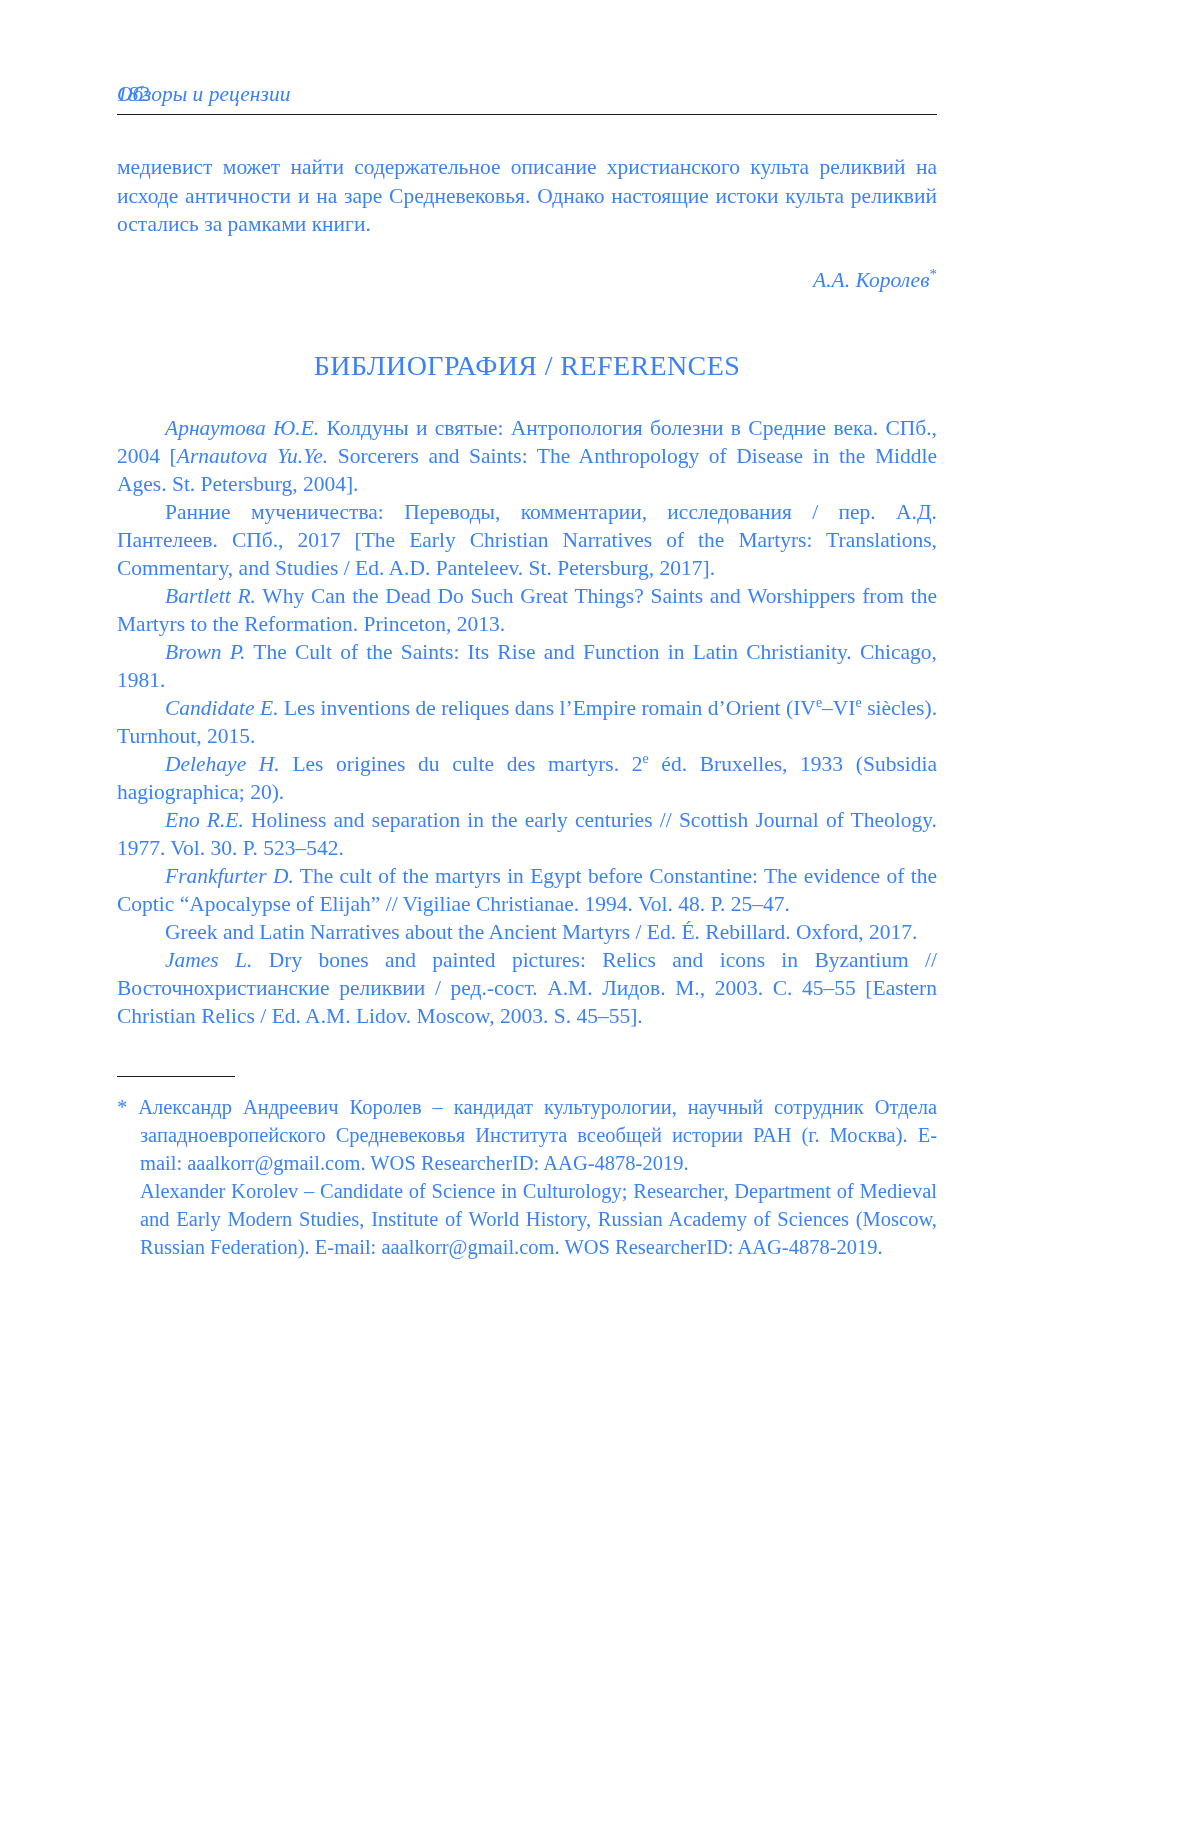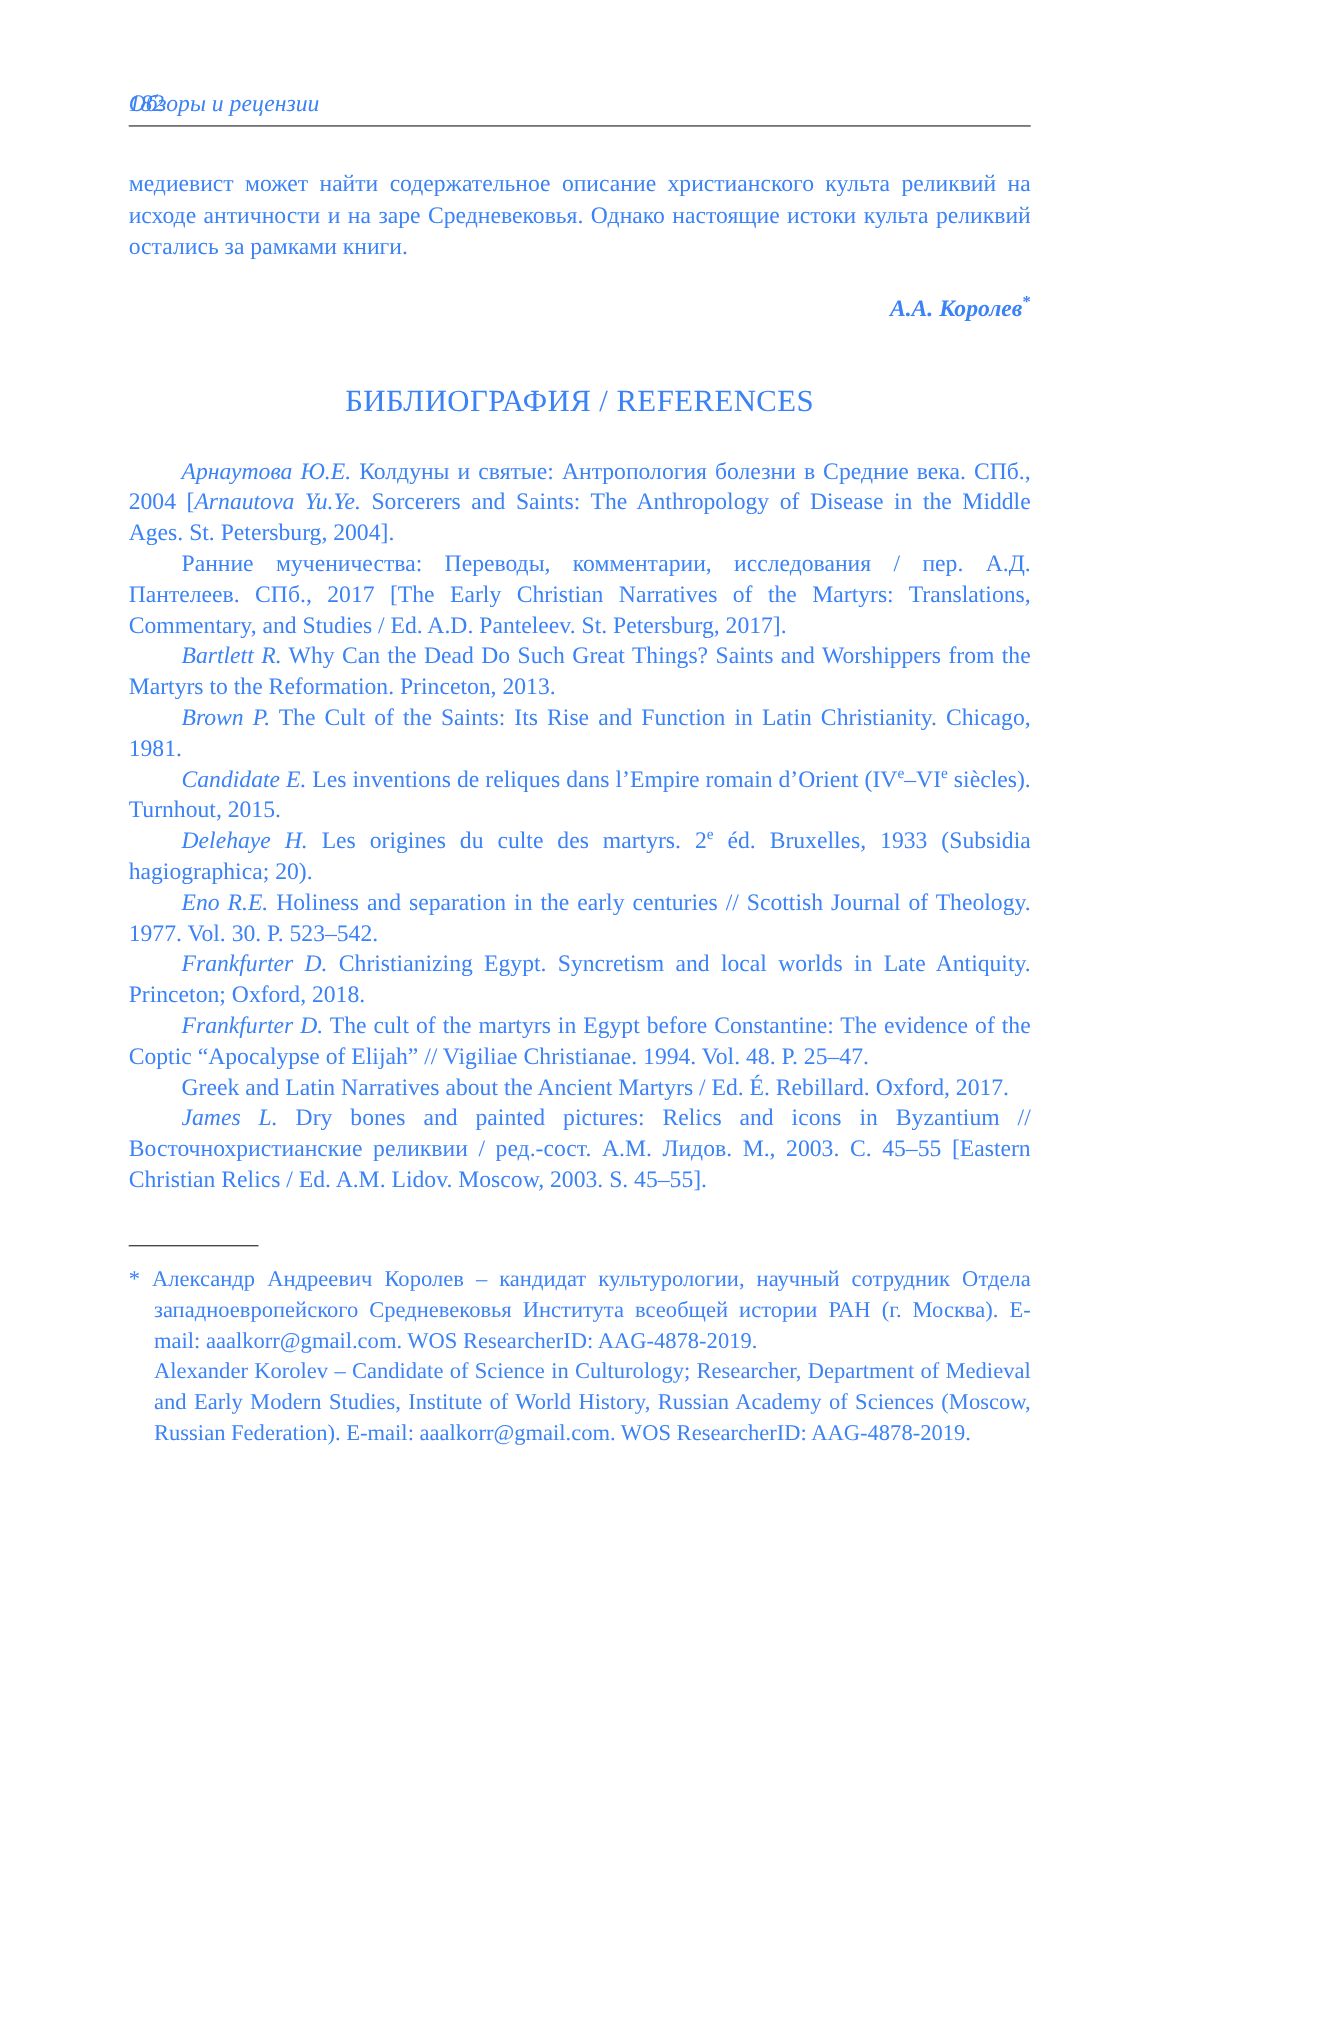--- a/index.html
+++ b/index.html
@@ -45,21 +45,20 @@
     font-size: 21.5px;
     line-height: 28.5px;
     text-align: justify;
   }
   
   .signature {
     margin: 27px 0 0 0;
     font-size: 21.5px;
     line-height: 28px;
     text-align: right;
-    font-weight: bold;
   }
   .signature i { font-style: italic; }
   .signature sup {
     font-size: 0.7em;
     font-style: normal;
   }
   
   .bib-heading {
     margin: 56px 0 32px 0;
     font-size: 28px;
@@ -116,21 +115,20 @@
     <div class="bib-heading">БИБЛИОГРАФИЯ / REFERENCES</div>
 
     <div class="references" id="refs">
         <p><i>Арнаутова Ю.Е.</i> Колдуны и святые: Антропология болезни в Средние века. СПб., 2004 [<i>Arnautova Yu.Ye.</i> Sorcerers and Saints: The Anthropology of Disease in the Middle Ages. St. Petersburg, 2004].</p>
         <p>Ранние мученичества: Переводы, комментарии, исследования / пер. А.Д. Пантелеев. СПб., 2017 [The Early Christian Narratives of the Martyrs: Translations, Commentary, and Studies / Ed. A.D. Panteleev. St. Petersburg, 2017].</p>
         <p><i>Bartlett R.</i> Why Can the Dead Do Such Great Things? Saints and Worshippers from the Martyrs to the Reformation. Princeton, 2013.</p>
         <p><i>Brown P.</i> The Cult of the Saints: Its Rise and Function in Latin Christianity. Chicago, 1981.</p>
         <p><i>Candidate E.</i> Les inventions de reliques dans l’Empire romain d’Orient (IV<sup>e</sup>–VI<sup>e</sup> siècles). Turnhout, 2015.</p>
         <p><i>Delehaye H.</i> Les origines du culte des martyrs. 2<sup>e</sup> éd. Bruxelles, 1933 (Subsidia hagiographica; 20).</p>
         <p><i>Eno R.E.</i> Holiness and separation in the early centuries // Scottish Journal of Theology. 1977. Vol. 30. P. 523–542.</p>
-        <p><i>Frankfurter D.</i> Christianizing Egypt. Syncretism and local worlds in Late Antiquity. Princeton; Oxford, 2018.</p>
         <p><i>Frankfurter D.</i> The cult of the martyrs in Egypt before Constantine: The evidence of the Coptic “Apocalypse of Elijah” // Vigiliae Christianae. 1994. Vol. 48. P. 25–47.</p>
         <p>Greek and Latin Narratives about the Ancient Martyrs / Ed. É. Rebillard. Oxford, 2017.</p>
         <p><i>James L.</i> Dry bones and painted pictures: Relics and icons in Byzantium // Восточнохристианские реликвии / ред.-сост. А.М. Лидов. М., 2003. С. 45–55 [Eastern Christian Relics / Ed. A.M. Lidov. Moscow, 2003. S. 45–55].</p>
       </div>
 
     <div class="footnote-sep"></div>
 
     <div class="footnote" id="footnote">
         <p class="hang">* <b>Александр Андреевич Королев</b> – кандидат культурологии, научный сотрудник Отдела западноевропейского Средневековья Института всеобщей истории РАН (г. Москва). E-mail: aaalkorr@gmail.com. WOS ResearcherID: AAG-4878-2019.</p>
         <p><b>Alexander Korolev</b> – Candidate of Science in Culturology; Researcher, Department of Medieval and Early Modern Studies, Institute of World History, Russian Academy of Sciences (Moscow, Russian Federation). E-mail: aaalkorr@gmail.com. WOS ResearcherID: AAG-4878-2019.</p>

